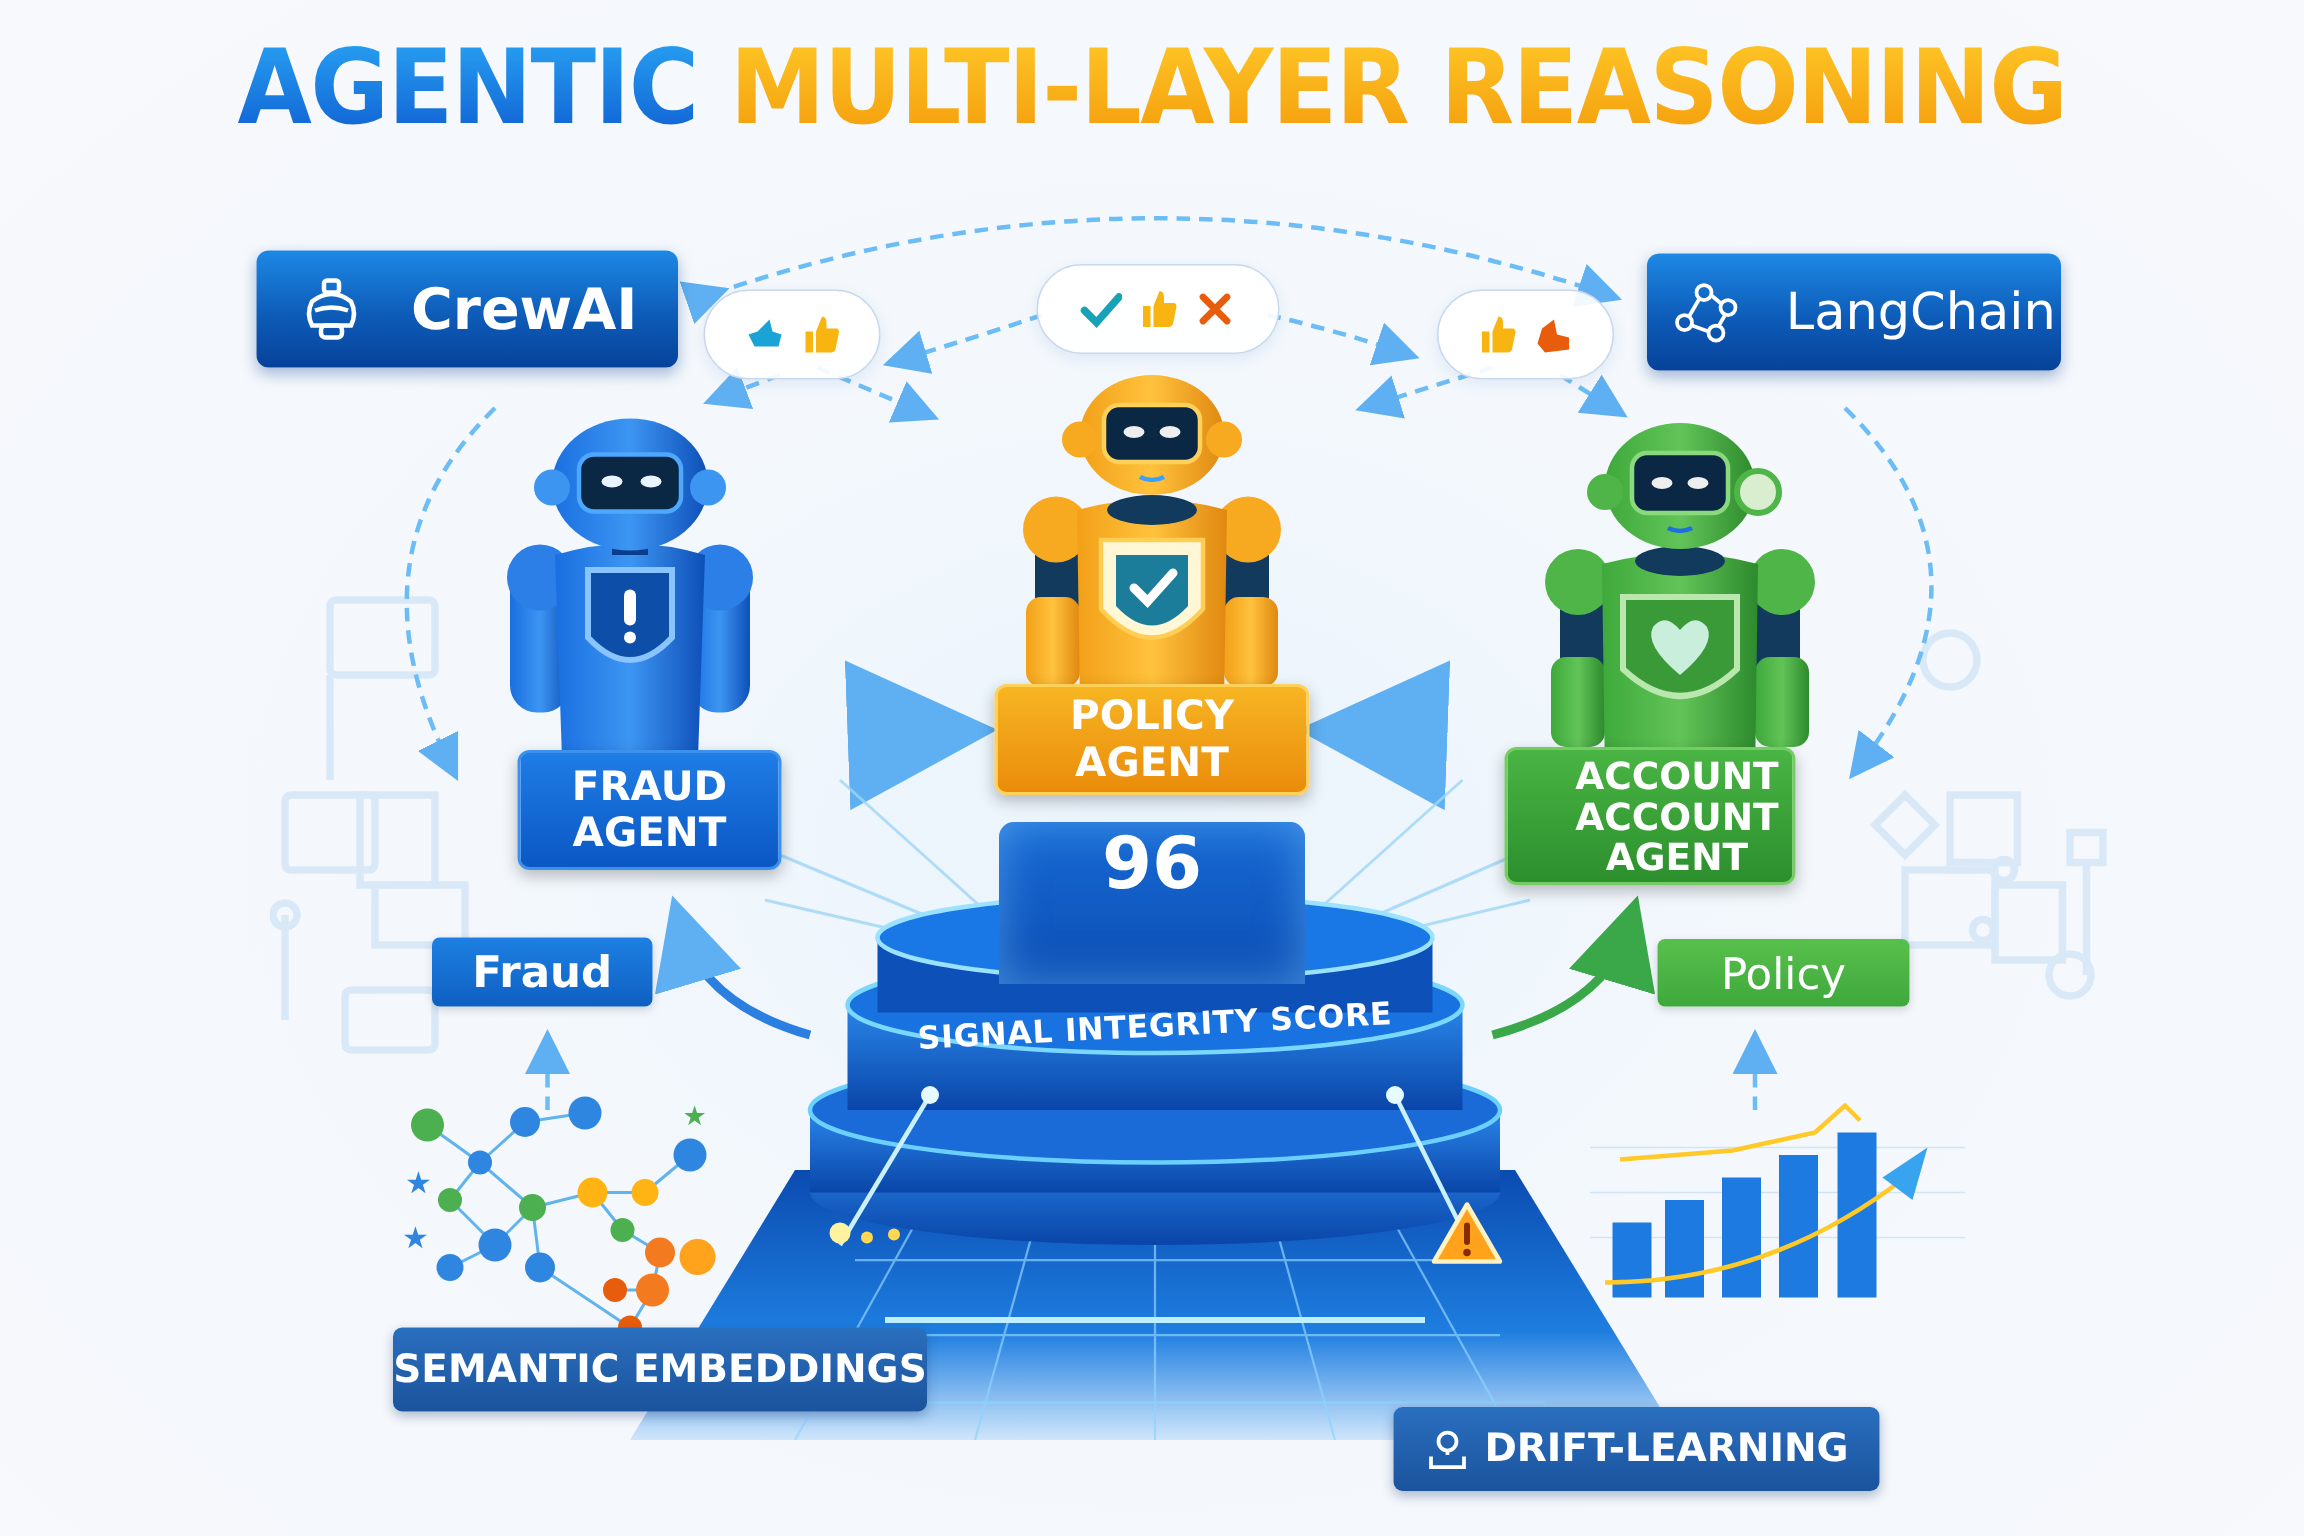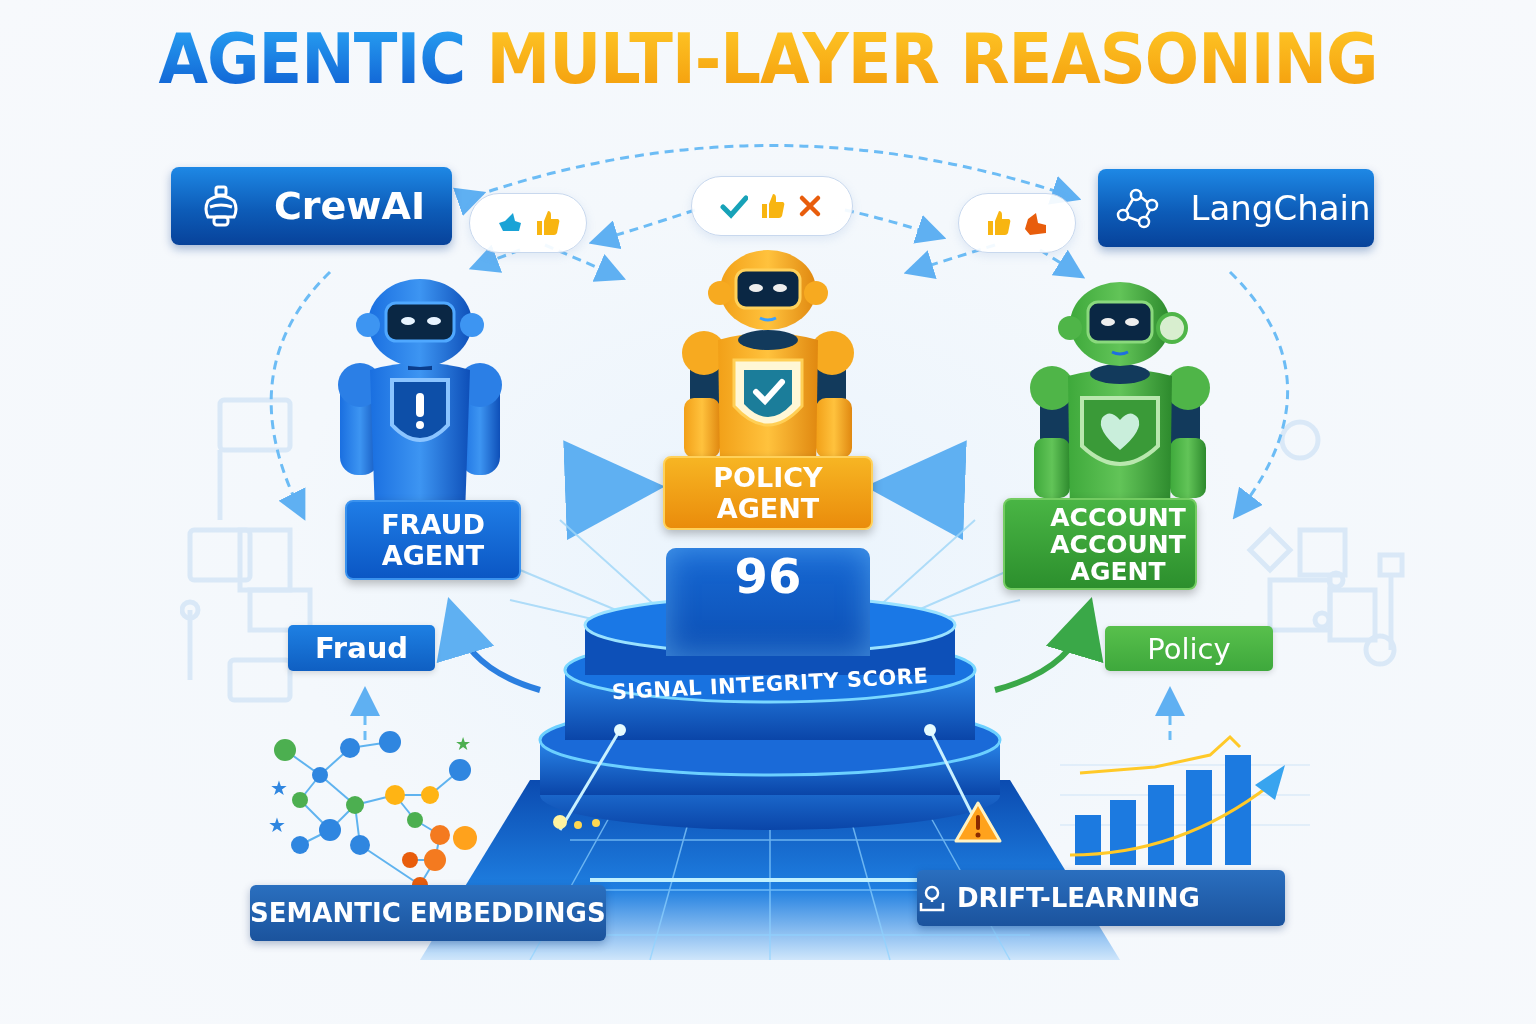--- a/index.html
+++ b/index.html
@@ -80,22 +80,23 @@
     position: absolute; left: 605px; top: 672px; width: 330px; text-align: center;
     color: #fff; font-size: 21px; font-weight: bold; letter-spacing: 0.5px;
     transform: rotate(-3deg);
   }
 
   
   .bottom-tag {
     position: absolute; height: 56px; border-radius: 6px;
     background: linear-gradient(180deg,#2a6fbf,#1b539d);
     color: #fff; font-size: 26px; font-weight: bold;
-    display: flex; align-items: center; justify-content: flex-start; gap: 10px;
+    display: flex; align-items: center; justify-content: center; gap: 10px;
     box-shadow: 0 3px 8px rgba(0,40,100,0.3);
+    margin-left: 12px;
   }
   .bottom-tag svg { width: 30px; height: 30px; }
 </style>
 </head>
 <body>
 
 <svg class="bg-circuit" style="left:180px;top:380px;width:180px;height:360px" viewBox="0 0 180 360">
   <g fill="none" stroke="#a9cdf0" stroke-width="5">
     <rect x="40" y="20" width="70" height="50" rx="4"></rect>
     <rect x="10" y="150" width="60" height="50" rx="4"></rect>
@@ -430,20 +431,20 @@
   <rect x="165" y="30" width="26" height="110" fill="#1c7ae0"></rect>
   <path d="M20 48 L95 42 L150 30 L170 12 L180 22" stroke="#ffc928" stroke-width="3" fill="none"></path>
   <path d="M10 130 Q120 130 210 60" stroke="#ffc928" stroke-width="3" fill="none"></path>
   <path d="M195 60 L225 40 L215 75 Z" fill="#38a4ef"></path>
 </svg>
 
 <div class="bottom-tag" style="left:250px;top:885px;width:356px;">
   <span>SEMANTIC EMBEDDINGS</span>
 </div>
 
-<div class="bottom-tag" style="left:917px;top:870px;width:368px;">
+<div class="bottom-tag" style="left:917px;top:938px;width:324px;">
   <svg viewBox="0 0 30 30" fill="none" stroke="#fff" stroke-width="2.5">
     <circle cx="15" cy="10" r="6"></circle>
     <path d="M15 16 L15 19"></path>
     <path d="M4 20 L4 27 L26 27 L26 20"></path>
   </svg>
   <span>DRIFT-LEARNING</span>
 </div>
 
 </body></html>

